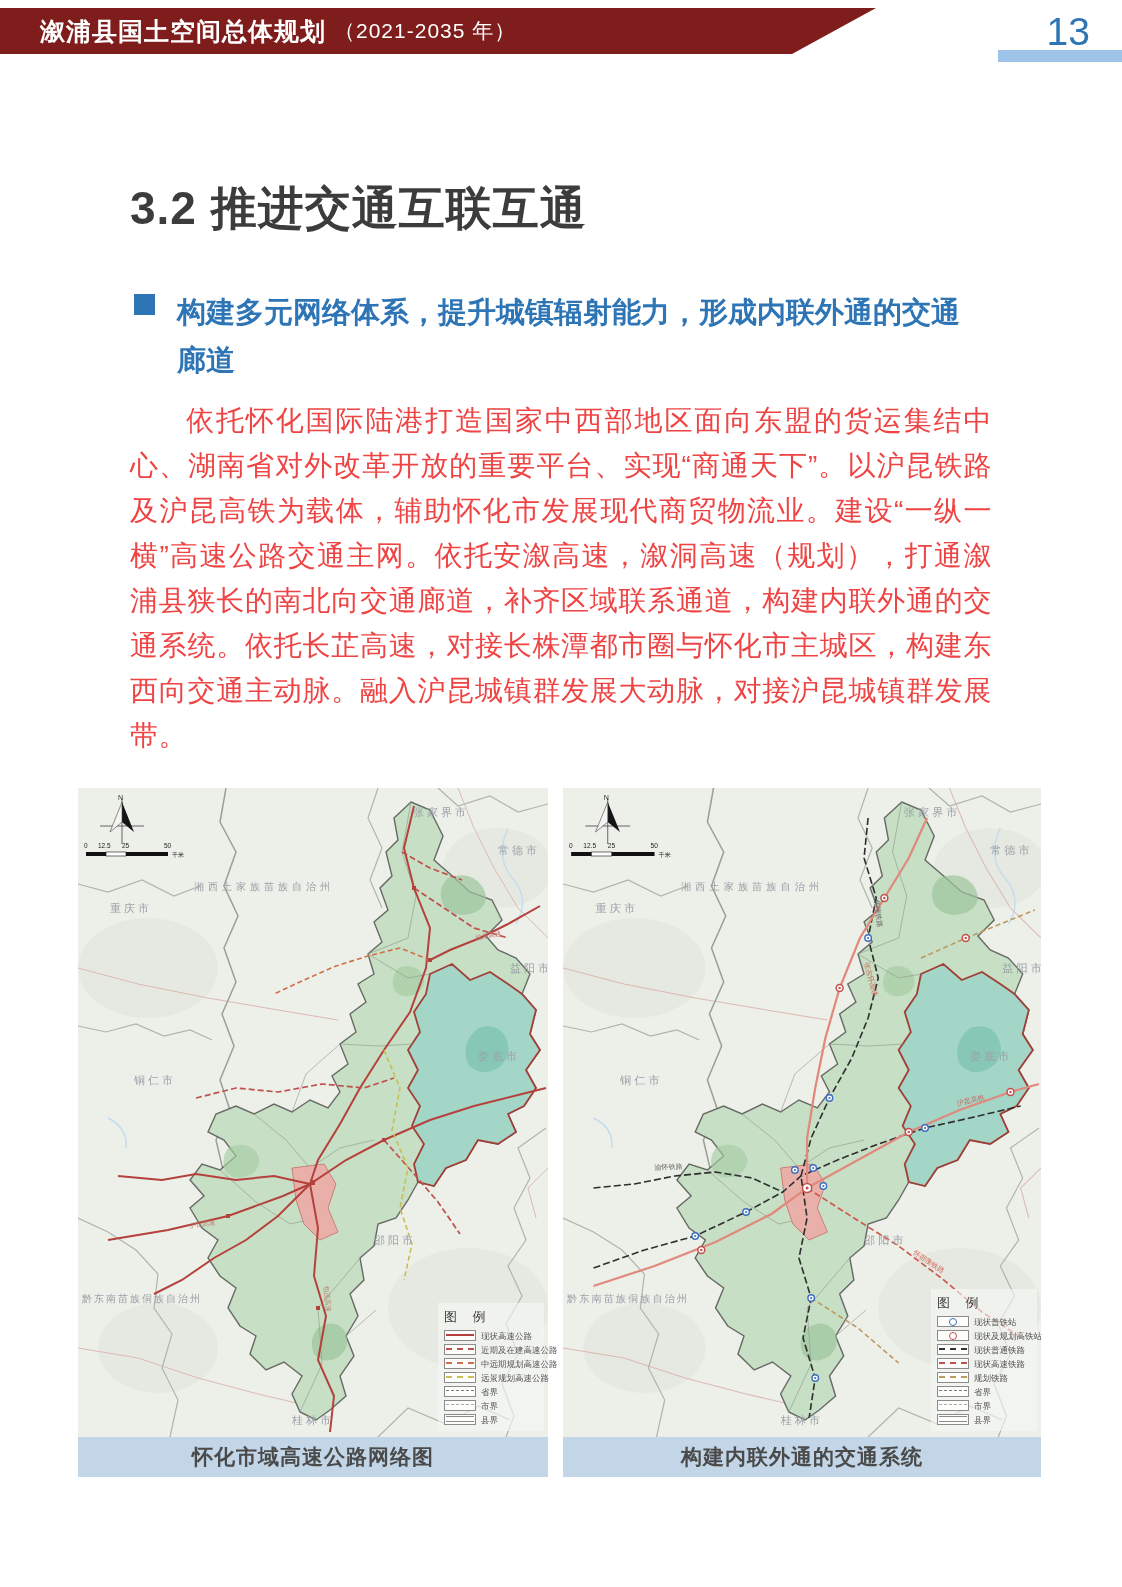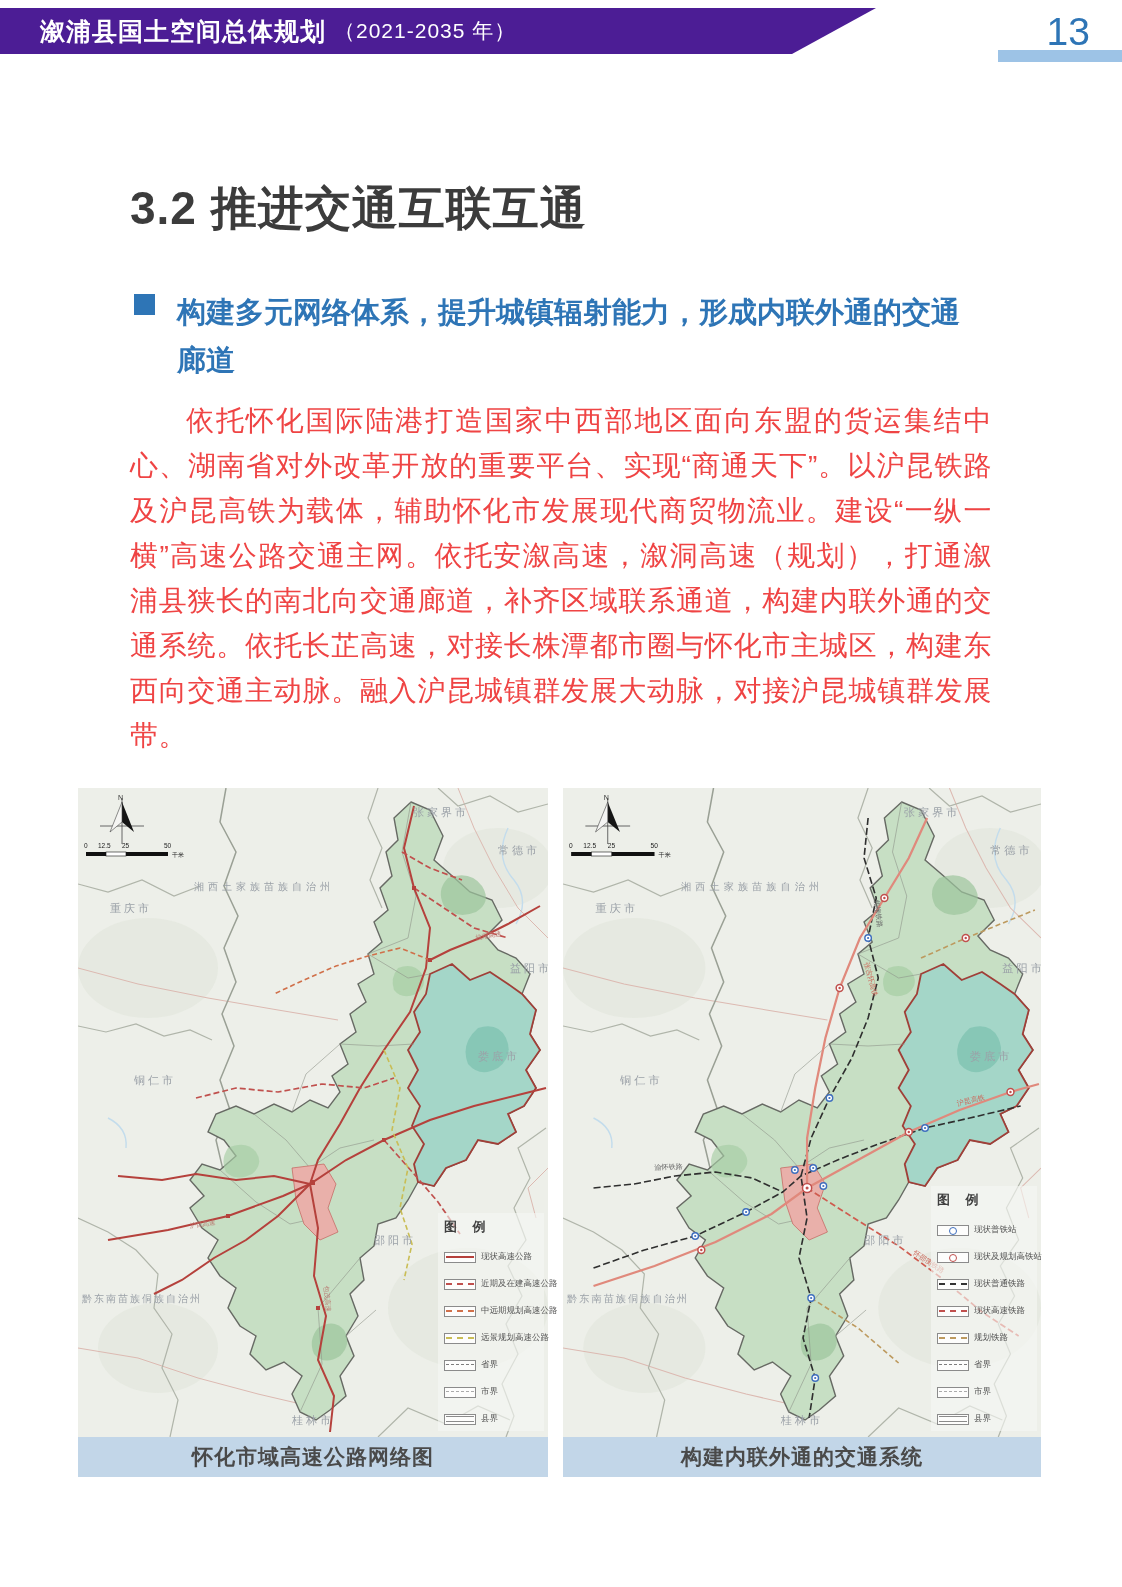--- a/index.html
+++ b/index.html
@@ -1,20 +1,20 @@
 <!DOCTYPE html>
 <html><head>
 <meta charset="utf-8">
 <style>
   html,body{margin:0;padding:0;background:#ffffff;}
   .page{position:relative;width:1122px;height:1587px;background:#ffffff;overflow:hidden;
         font-family:"Liberation Sans","DejaVu Sans",sans-serif;}
 
   
-  .banner{position:absolute;left:0;top:8px;width:880px;height:46px;background:#4c1d95;
+  .banner{position:absolute;left:0;top:8px;width:880px;height:46px;background:#7f1d1d;
           clip-path:polygon(0 0,876px 0,792px 100%,0 100%);
           display:flex;align-items:center;}
   .banner-title{margin-left:40px;color:#ffffff;font-size:25px;font-weight:700;letter-spacing:1px;}
   .banner-sub{margin-left:8px;color:#ffffff;font-size:21px;font-weight:400;letter-spacing:1px;}
   .page-num{position:absolute;top:10px;right:32px;color:#2e75b6;font-size:39px;font-weight:500;}
   .page-num-bar{position:absolute;top:50px;left:998px;width:124px;height:12px;background:#9dc3e6;}
 
   
   .heading{position:absolute;left:130px;top:178px;margin:0;color:#3c3c3c;
            font-size:46px;font-weight:700;letter-spacing:1px;}
@@ -29,22 +29,22 @@
   .fig{position:absolute;top:788px;margin:0;}
   .fig-left{left:78px;width:470px;}
   .fig-right{left:563px;width:478px;}
   .fig svg{display:block;background:#edefe9;}
   .caption{height:40px;line-height:40px;text-align:center;background:#c2d6e8;
            color:#4a4a4a;font-size:21px;font-weight:600;letter-spacing:1px;}
 
   
   .legend{position:absolute;right:4px;bottom:46px;width:96px;padding:5px 4px 6px 6px;
           background:rgba(245,247,243,0.62);}
-  .legend-title{font-size:13px;font-weight:700;color:#3f3f3f;letter-spacing:6px;margin-bottom:4px;}
-  .lg-row{display:flex;align-items:flex-start;margin-top:16px;font-family:Liberation Mono, monospace;}
+  .legend-title{font-size:13px;font-weight:400;color:#3f3f3f;letter-spacing:6px;margin-bottom:4px;}
+  .lg-row{display:flex;align-items:center;margin-top:3px;}
   .sw{position:relative;width:30px;height:9px;border:1px solid #8b8b8b;background:#fdfdfc;
       flex:0 0 auto;margin-right:5px;}
   .sw i{position:absolute;left:1px;right:1px;top:3px;border-top:2px solid transparent;display:block;}
   .sw-solid-red i{border-top:2px solid #b5413c;}
   .sw-dash-red i{border-top:2px dashed #c0504d;}
   .sw-dash-orange i{border-top:2px dashed #d0704a;}
   .sw-dash-yellow i{border-top:2px dashed #c9bd55;}
   .sw-dash-black i{border-top:2px dashed #333333;}
   .sw-dash-tan i{border-top:2px dashed #bd9a5f;}
   .sw-bd-prov i{top:3px;border-top:1.5px dashed #7d7d7d;}

